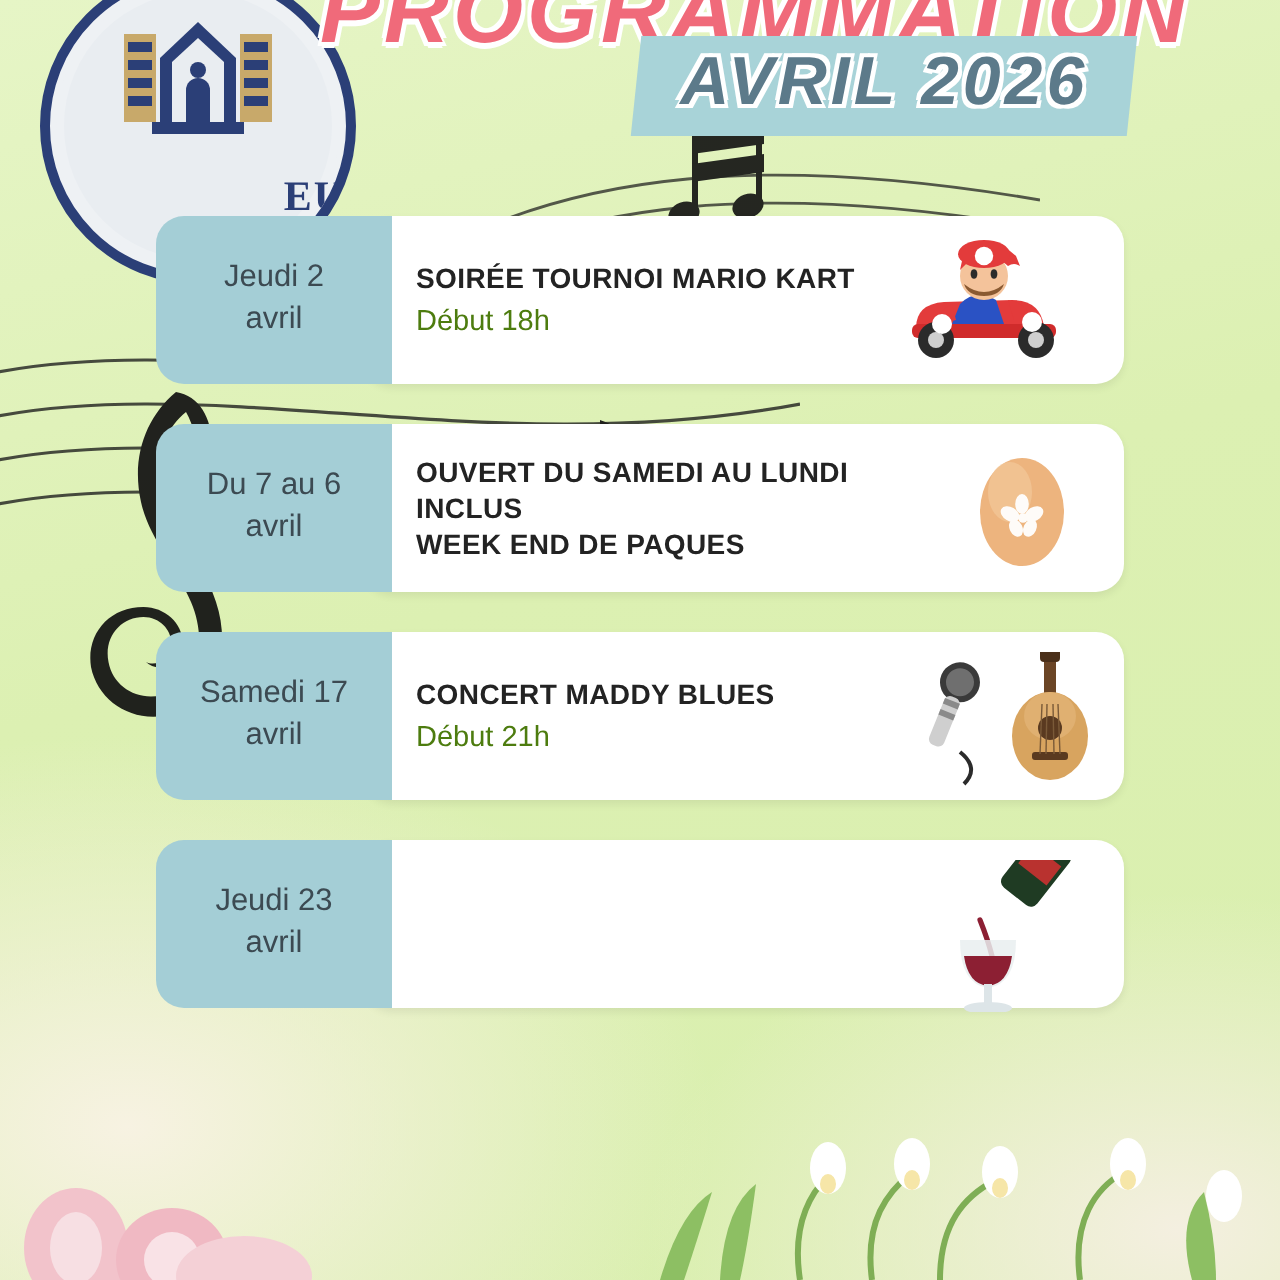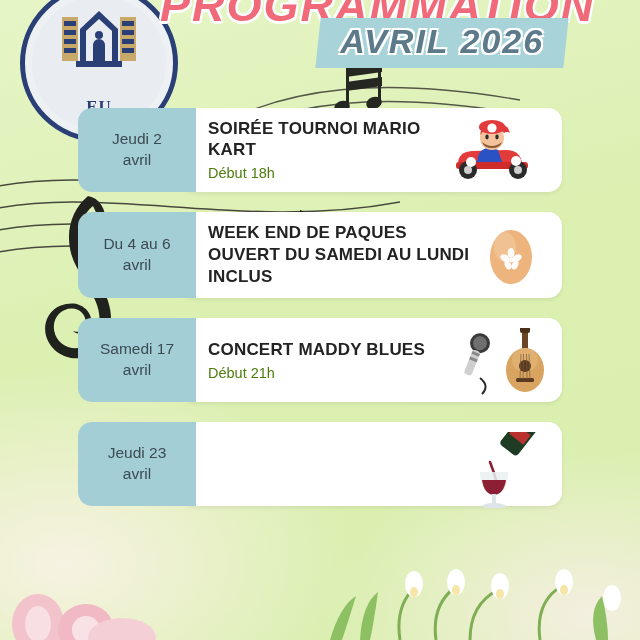--- a/index.html
+++ b/index.html
@@ -66,27 +66,27 @@
   .logo-crest {
     position: absolute;
     left: 50%;
     top: 18px;
     transform: translateX(-50%);
     width: 78px;
     height: 76px;
   }
   .logo-eu {
     position: absolute;
-    bottom: 20px;
+    bottom: 26px;
     left: 0; right: 0;
-    text-align: center;
+    text-align: right;
     font-family: "Liberation Serif", serif;
     font-weight: bold;
     color: #2b3f77;
-    font-size: 17px;
+    font-size: 21px;
     letter-spacing: 1px;
   }
   .title-prog {
     position: absolute;
     left: 160px;
     top: -20px;
     width: 420px;
     text-align: center;
     font-family: "Liberation Sans", sans-serif;
     font-weight: bold;
@@ -160,21 +160,21 @@
     margin-left: -14px;
     padding: 10px 14px 10px 26px;
     display: flex;
     align-items: center;
     justify-content: space-between;
     box-shadow: 0 2px 4px rgba(0,0,0,.07);
   }
   .card-texts { flex: 1 1 auto; }
   .card-title {
     font-weight: bold;
-    font-size: 17px;
+    font-size: 14px;
     color: #232323;
     letter-spacing: .2px;
     line-height: 1.2;
   }
   .card-title.two-line { line-height: 1.3; }
   .card-sub {
     font-size: 14.5px;
     color: #4d7c0f;
     margin-top: 5px;
   }
@@ -312,27 +312,27 @@
           <path d="M46,24 q10,8 20,0 q-2,6 -10,6 q-8,0 -10,-6z" fill="#8a5a32"></path>
           <ellipse cx="51" cy="19" rx="1.7" ry="2.4" fill="#2b2b2b"></ellipse>
           <ellipse cx="61" cy="19" rx="1.7" ry="2.4" fill="#2b2b2b"></ellipse>
         </svg>
       </div>
     </div>
   </div>
 
   <div class="event-row row-paques">
     <div class="date-chip">
-      <span class="d1">Du 4 au 6</span>
+      <span class="d1">Du 7 au 6</span>
       <span class="d2">avril</span>
     </div>
     <div class="card">
       <div class="card-texts">
+        <div class="card-title two-line">OUVERT DU SAMEDI AU LUNDI INCLUS</div>
         <div class="card-title two-line">WEEK END DE PAQUES</div>
-        <div class="card-title two-line">OUVERT DU SAMEDI AU LUNDI INCLUS</div>
       </div>
       <div class="card-art">
         <svg viewBox="0 0 74 64">
           <ellipse cx="37" cy="34" rx="21" ry="27" fill="#edb47e"></ellipse>
           <ellipse cx="31" cy="24" rx="11" ry="15" fill="#f2c79a" opacity=".7"></ellipse>
           <g fill="#ffffff" opacity=".95">
             <ellipse cx="37" cy="30" rx="3.4" ry="5"></ellipse>
             <ellipse cx="31" cy="35" rx="3.4" ry="5" transform="rotate(-60 31 35)"></ellipse>
             <ellipse cx="43" cy="35" rx="3.4" ry="5" transform="rotate(60 43 35)"></ellipse>
             <ellipse cx="34" cy="42" rx="3.2" ry="4.6" transform="rotate(-25 34 42)"></ellipse>

